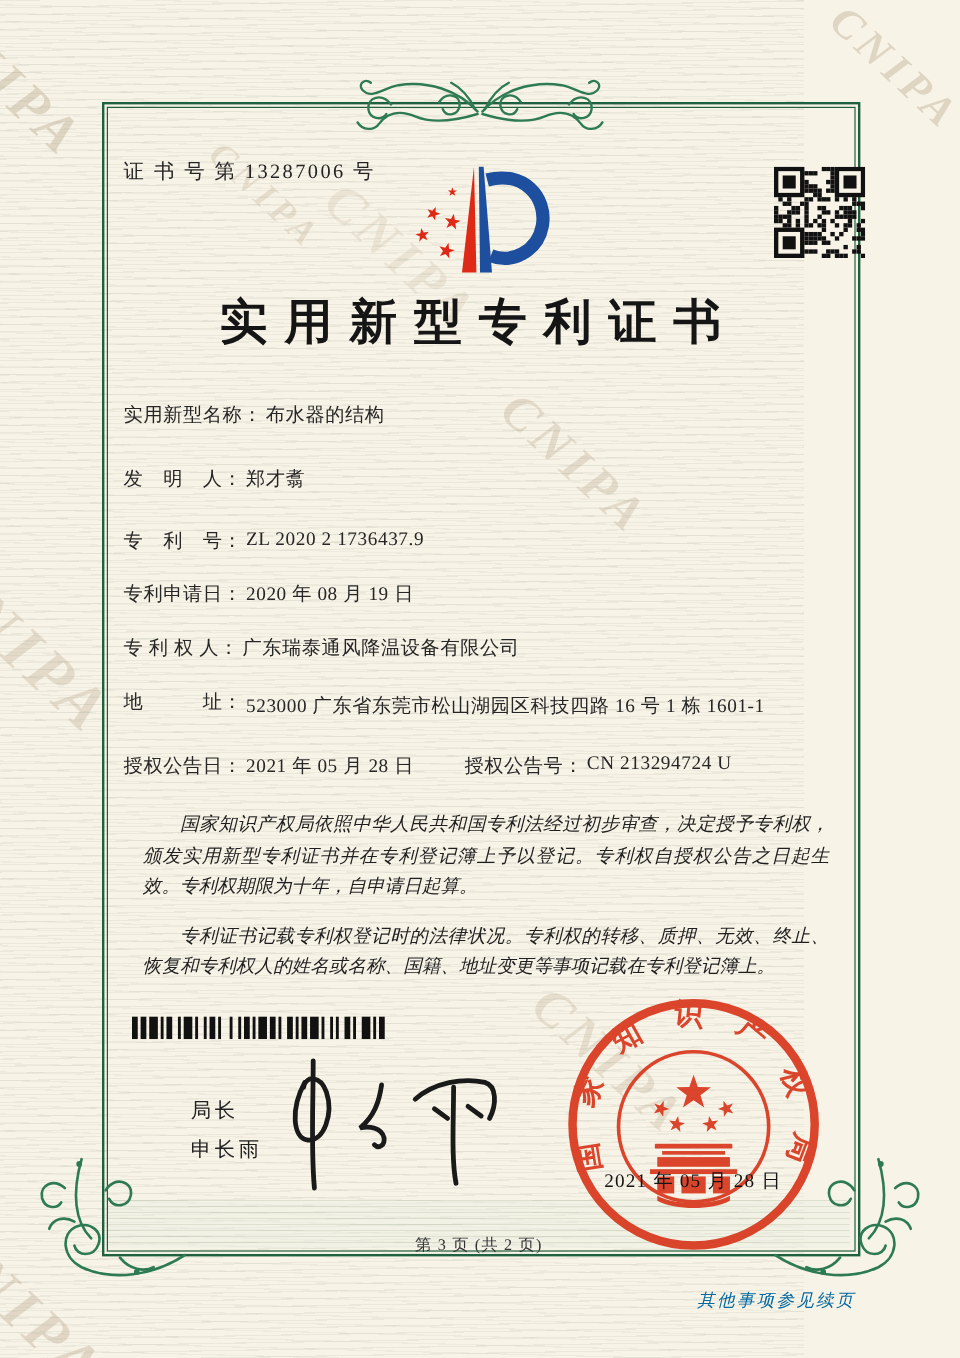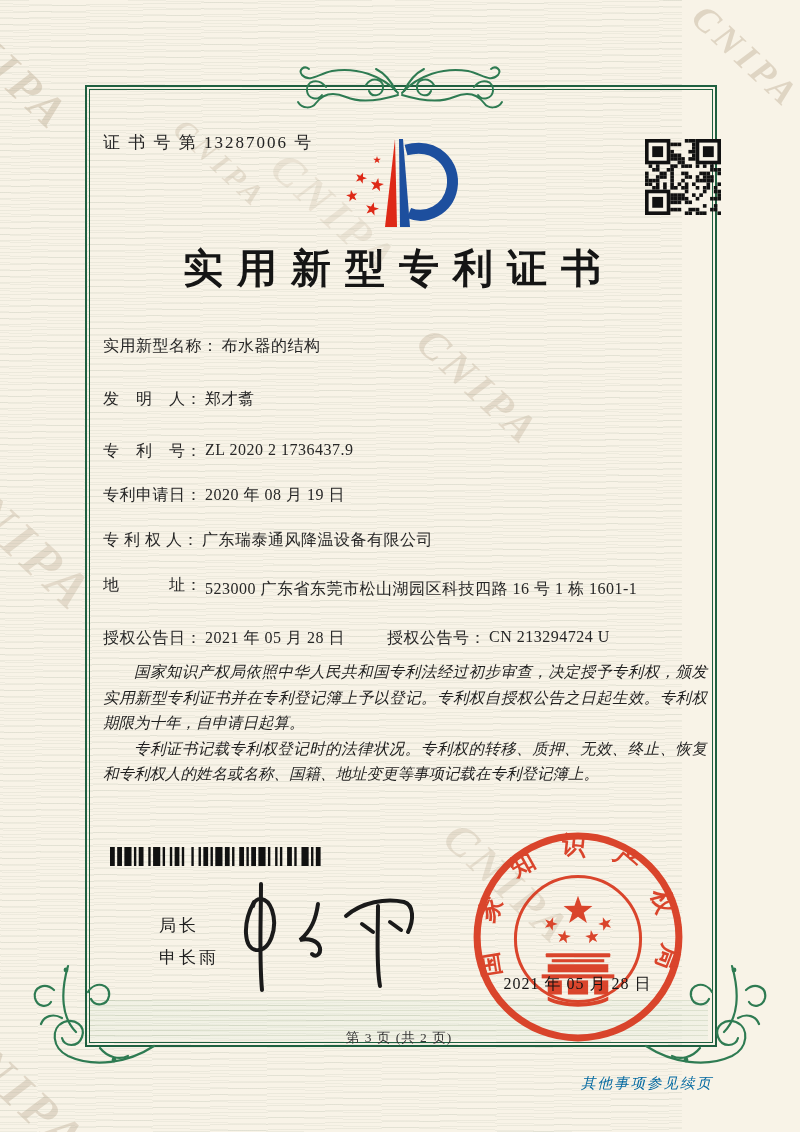--- a/index.html
+++ b/index.html
@@ -2,21 +2,21 @@
 <html style="--green: #1f6040; --dragon: #2e7b52; --seal-red: #d8381e; --logo-red: #de2917; --logo-blue: #1d4f9e; --ink: #111111; --wm: #beac94;"><head>
 <meta charset="utf-8">
 <style>
   :root{
     --green:#1f6040; --dragon:#2e7b52; --seal-red:#d8381e;
     --logo-red:#de2917; --logo-blue:#1d4f9e; --ink:#111111; --wm:#beac94;
   }
   html,body{margin:0;padding:0;}
   body{width:800px;height:1132px;overflow:hidden;background:#f8f3e7;
        font-family:"Liberation Serif","DejaVu Serif",serif;}
-  .page{position:relative;width:670px;height:1132px;padding-left:12px;}
+  .page{position:relative;width:670px;height:1132px;}
   .abs{position:absolute;}
   
   .waves{position:absolute;inset:0;z-index:1;pointer-events:none;
     background:
       repeating-linear-gradient(179deg, rgba(150,162,142,.13) 0 1px, transparent 1px 6px),
       repeating-linear-gradient(181.5deg, rgba(150,162,142,.10) 0 1px, transparent 1px 7px);}
   .band{position:absolute;left:90px;top:1000px;width:618px;height:40px;z-index:1;pointer-events:none;
     background:repeating-linear-gradient(180deg, rgba(110,150,105,.20) 0 1px, rgba(233,239,226,.45) 1px 5px);}
   
   .wm{position:absolute;z-index:1;font-weight:700;font-style:italic;color:var(--wm);
@@ -43,21 +43,21 @@
          letter-spacing:14px;color:#151515;z-index:3;}
   .row{position:absolute;left:103px;display:flex;align-items:flex-start;font-size:16px;
        color:#262626;letter-spacing:.5px;z-index:3;}
   .row .lbl{white-space:pre;}
   .row .val{white-space:pre;margin-left:3px;}
   .row .val2block{margin-left:3px;}
   .row .val2block div{white-space:pre;line-height:27px;}
   .pair2{margin-left:42px;display:flex;}
   .paras{position:absolute;left:103px;top:659px;width:604px;z-index:3;color:#1f1f1f;
          font-size:15.5px;line-height:25.5px;text-align:justify;}
-  .paras p{margin:0;text-indent:2em;font-style:italic;}
+  .paras p{margin:16px;text-indent:2em;font-style:italic;}
   .signer{left:115px;top:910px;z-index:3;font-family:"Liberation Sans","DejaVu Sans",sans-serif;
           font-size:17px;color:#222;letter-spacing:3px;line-height:32px;margin-left:44px;}
   .sealdate{left:490px;top:974px;width:175px;z-index:5;font-size:16px;color:#141414;
             letter-spacing:1px;text-align:center;}
   .pageinfo{left:85px;top:1029px;width:628px;text-align:center;font-size:13.5px;
             letter-spacing:1px;color:#333;z-index:3;}
   .contnote{left:85px;top:1074px;width:628px;text-align:right;font-size:14.5px;
             font-style:italic;letter-spacing:2px;color:#0369a1;z-index:3;}
   svg{display:block;}
   .z3{z-index:3;} .z4{z-index:4;}

